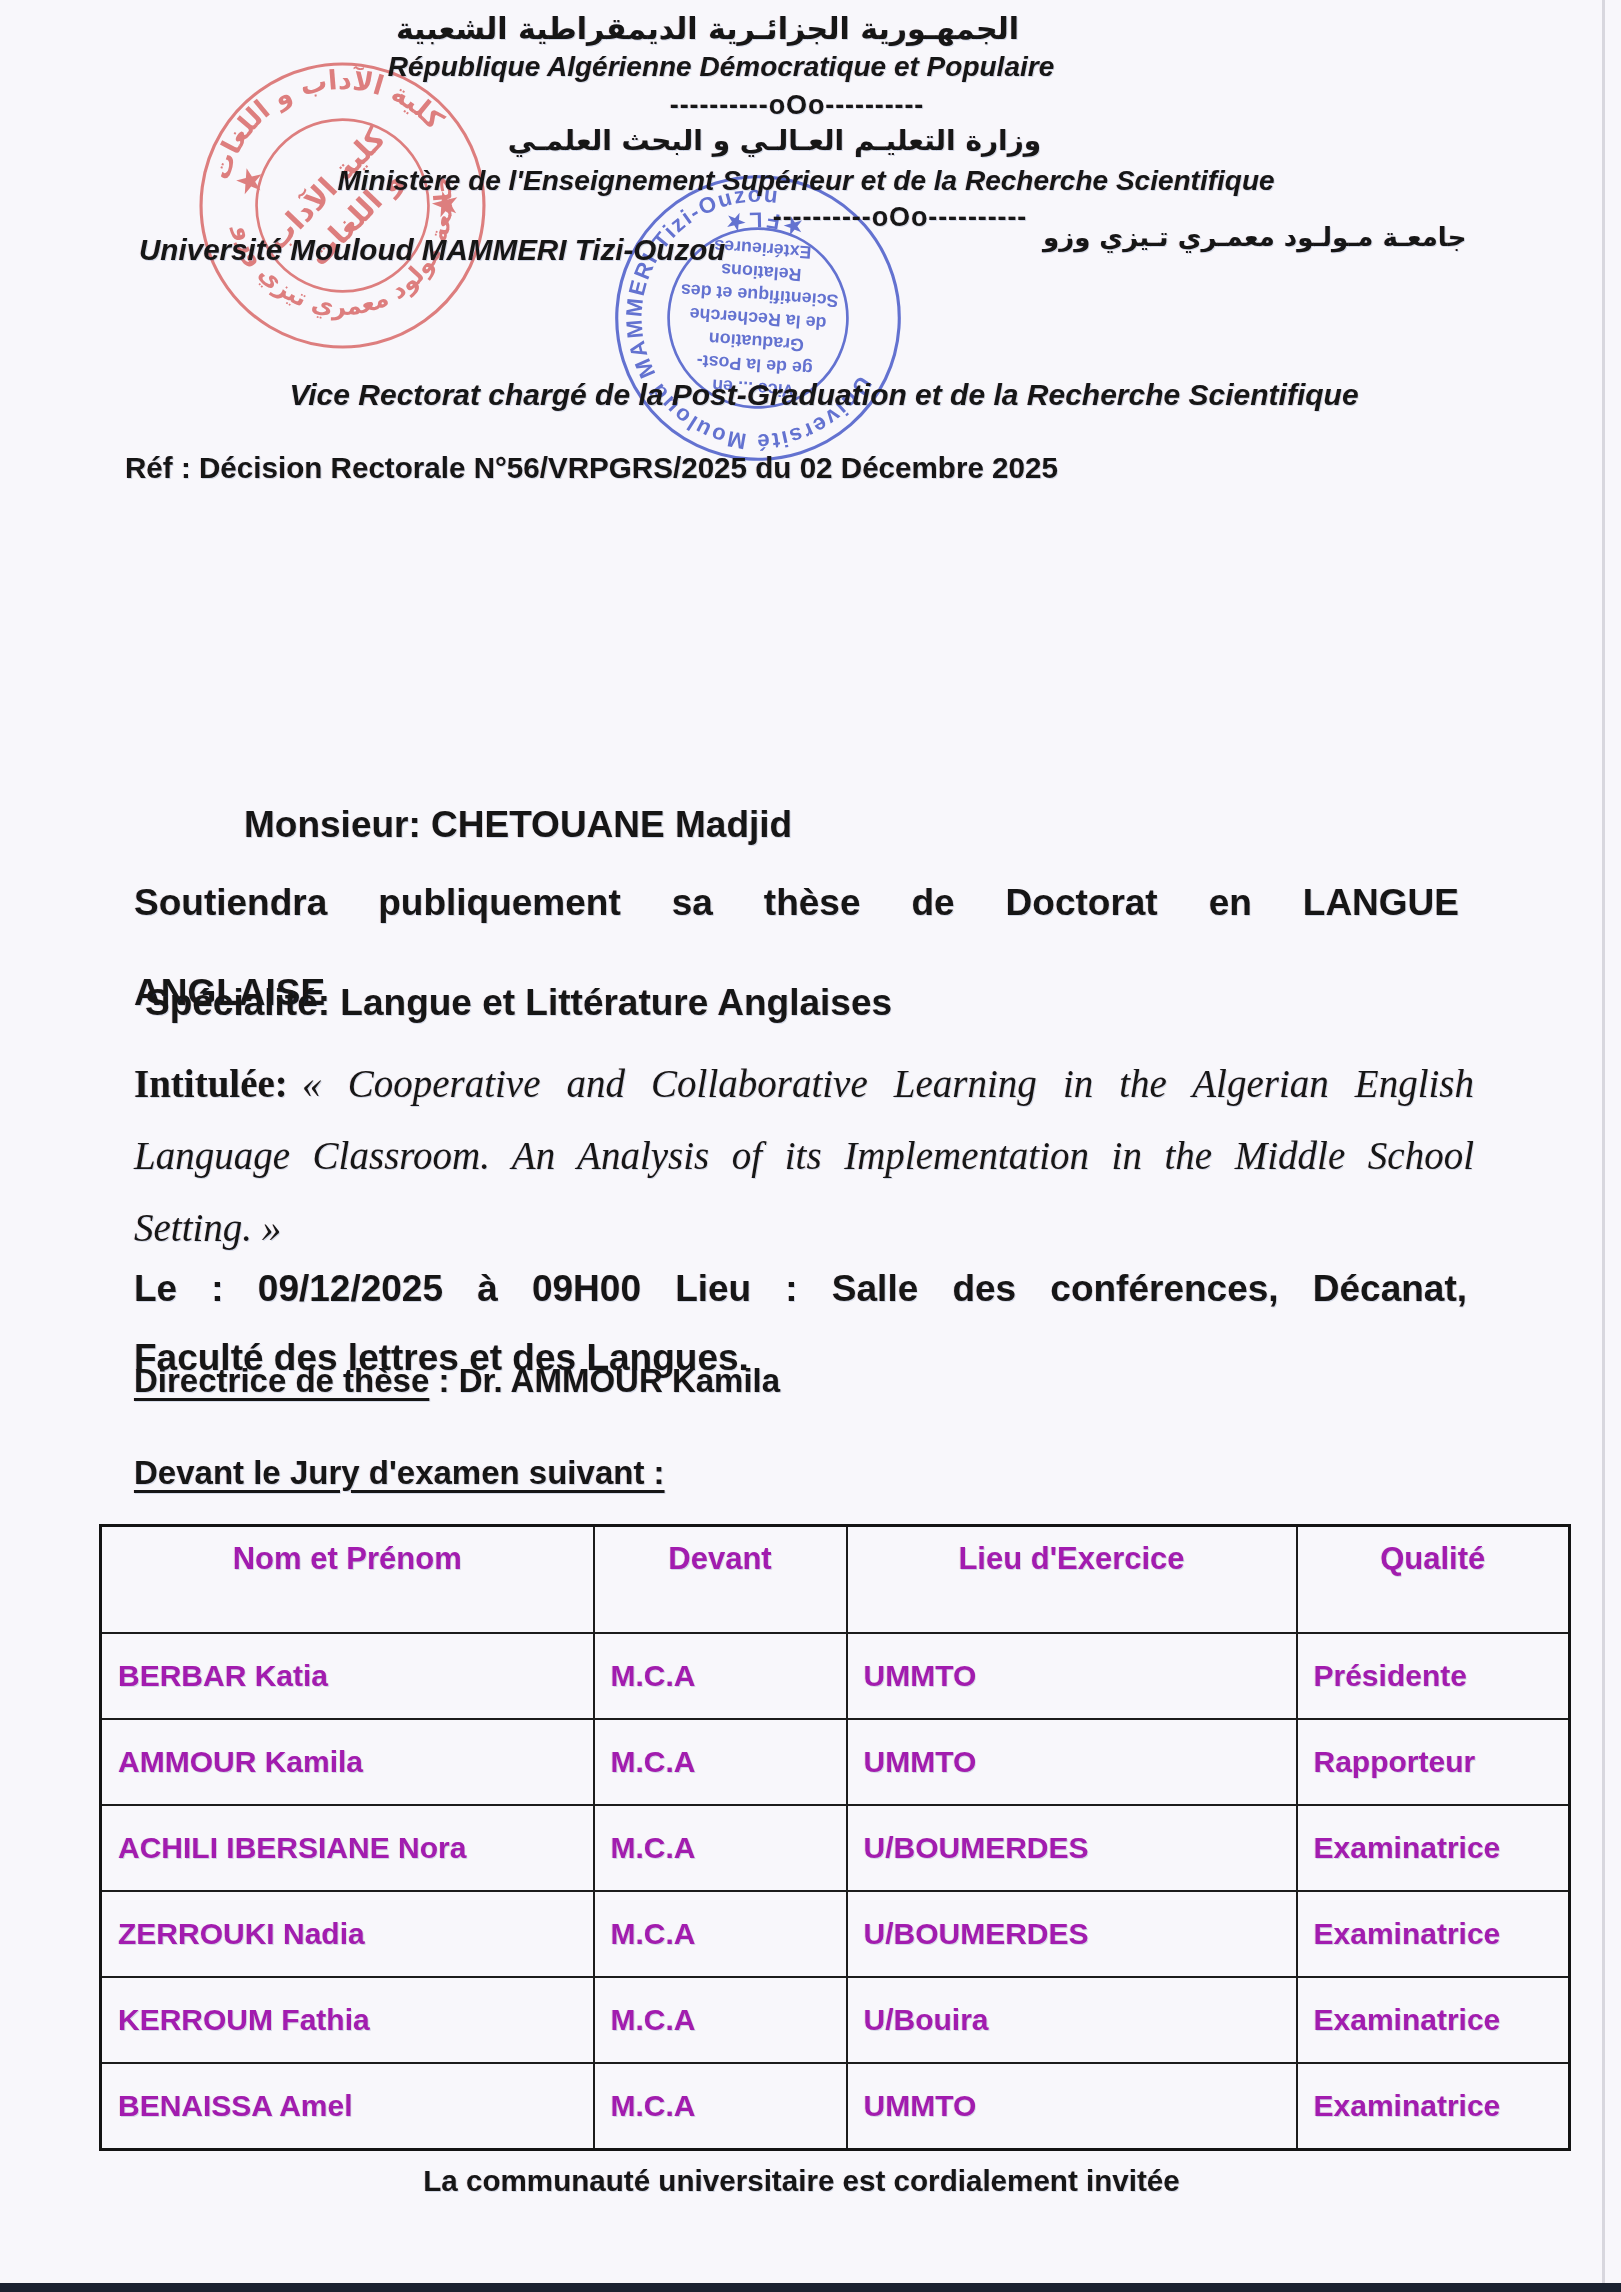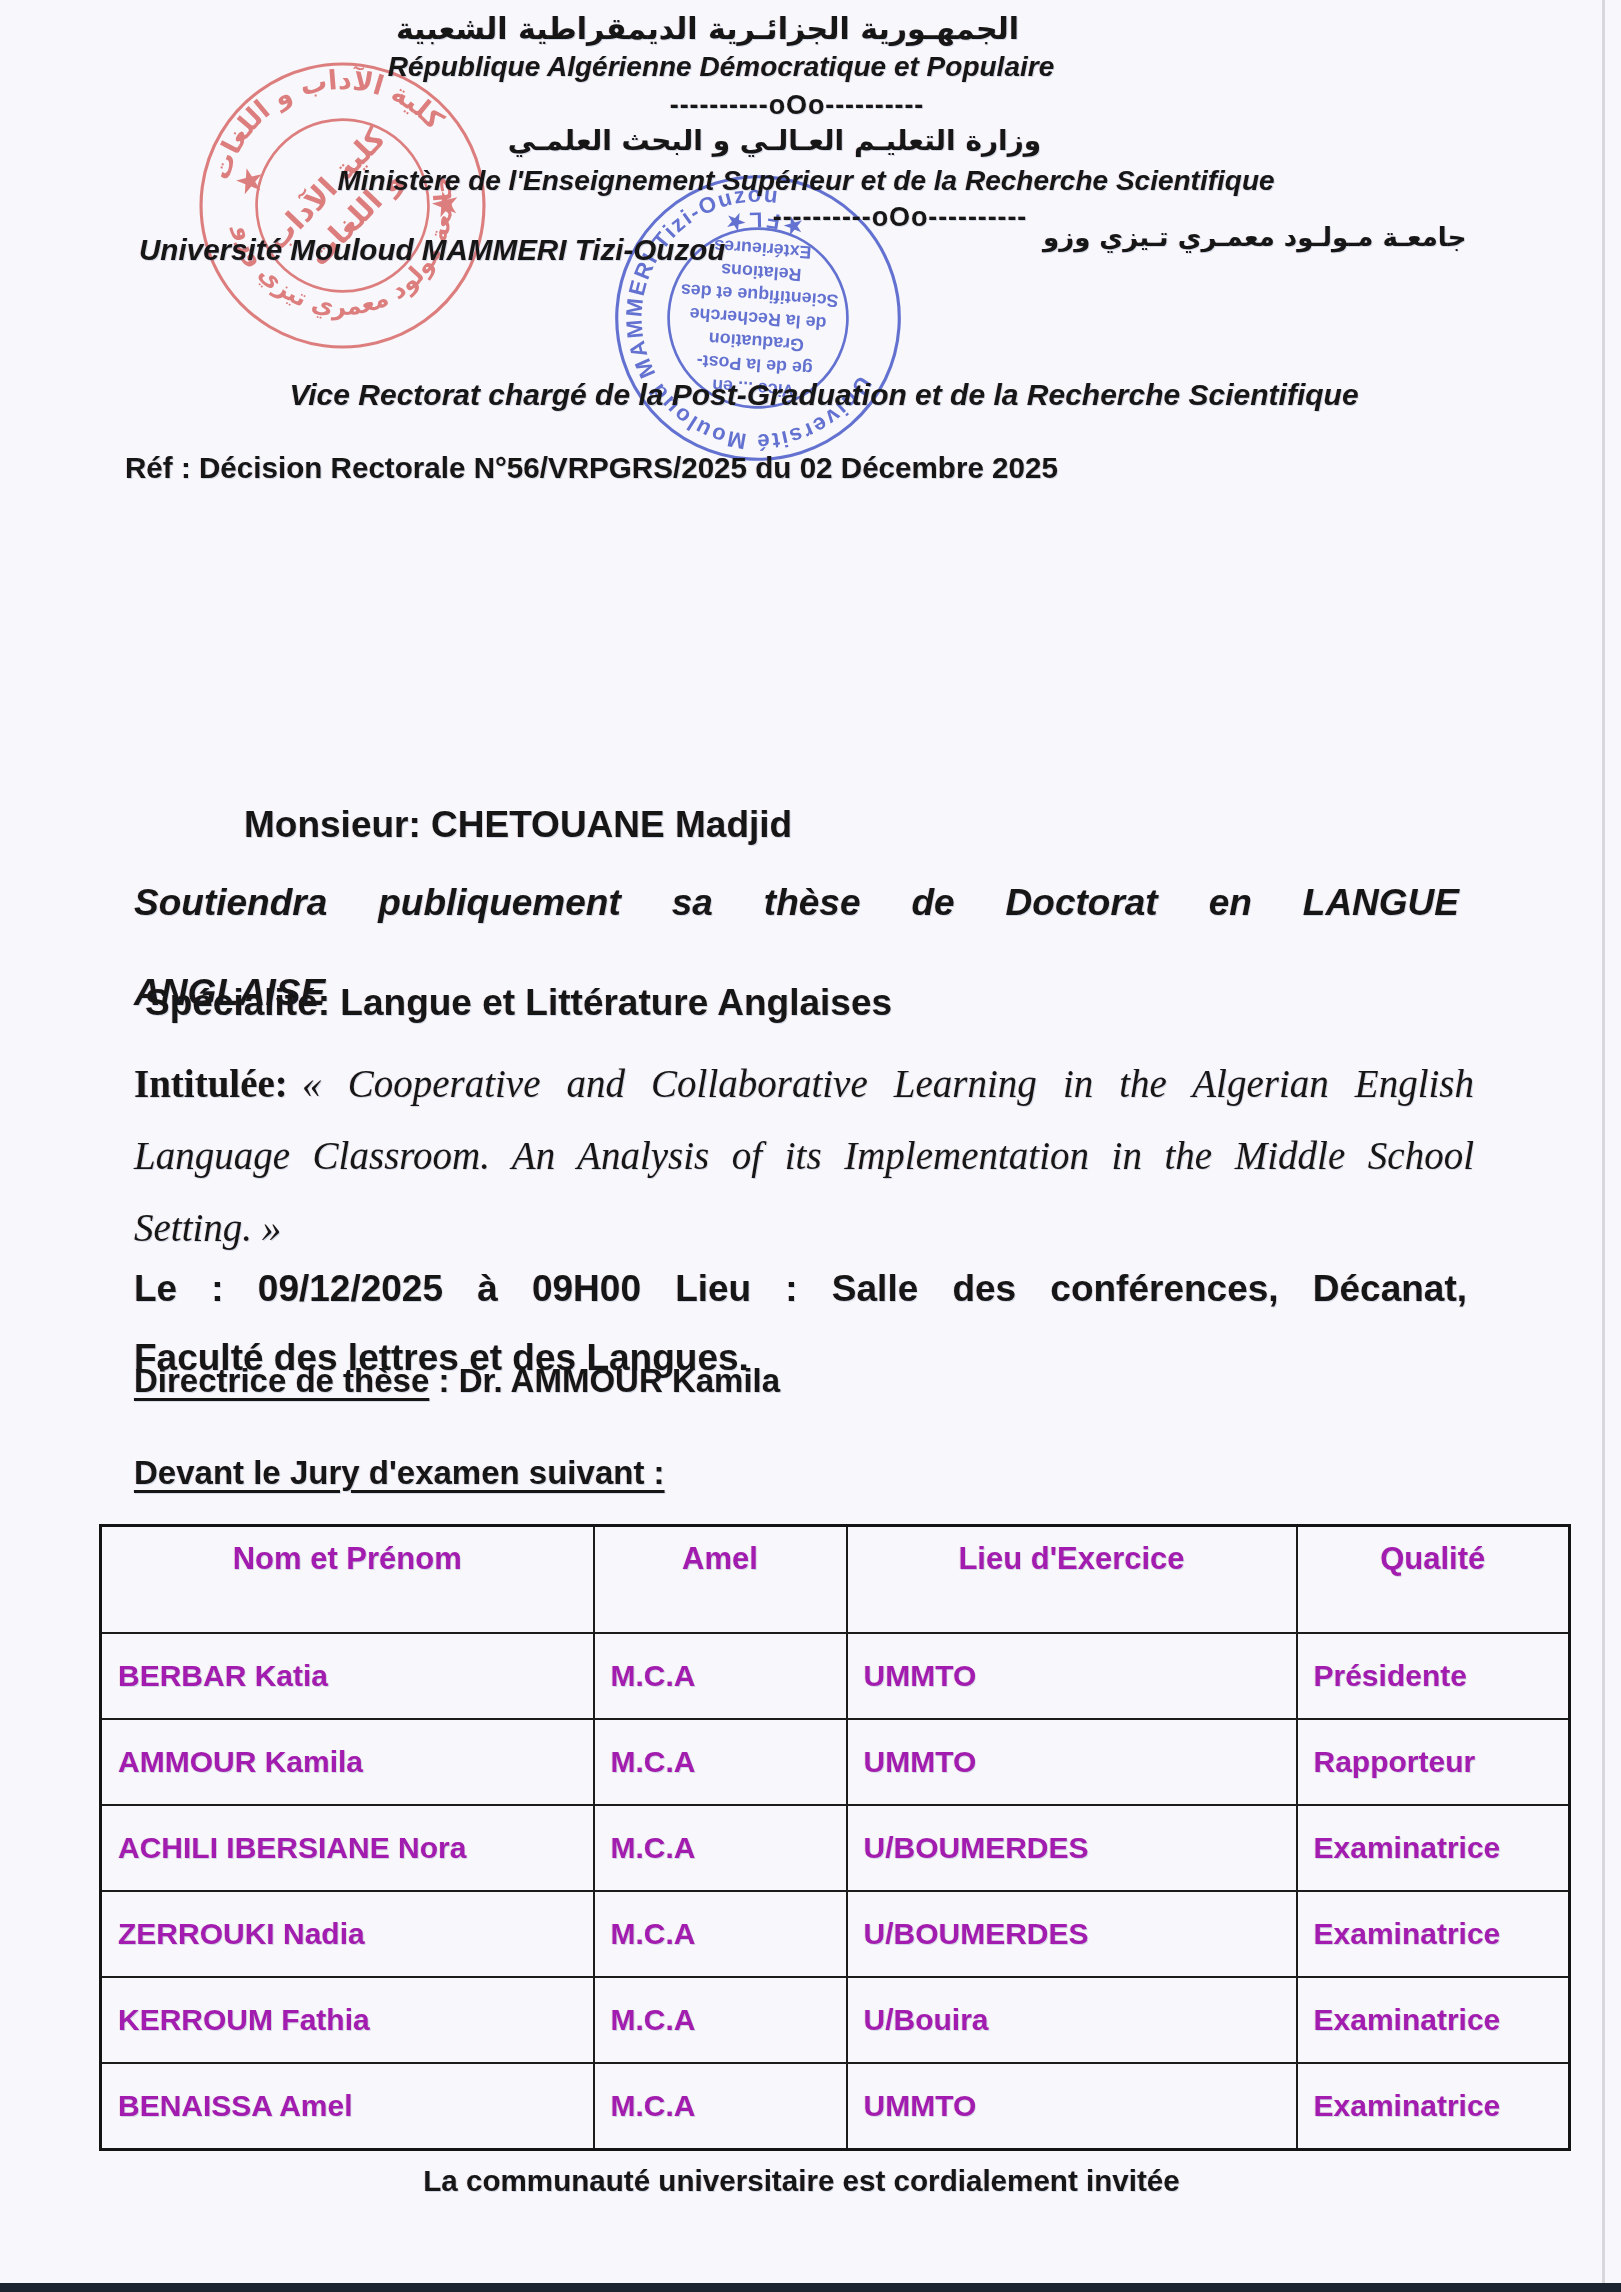--- a/index.html
+++ b/index.html
@@ -107,21 +107,21 @@
   <div class="abs ar b ink c" style="left:0; top:124px; width:1549px; font-size:28px;">وزارة التعليـم العـالـي و البحث العلمـي</div>
   <div class="abs b ink c" style="left:179px; top:202px; width:1442px; font-size:27px; letter-spacing:0.9px;">----------oOo----------</div>
   <div class="abs b i ink" style="left:139px; top:233px; font-size:29.6px;">Université Mouloud MAMMERI Tizi-Ouzou</div>
   <div class="abs ar b ink" style="left:1043px; top:222px; width:385px; font-size:26px; text-align:right;">جامعـة مـولـود معمـري تـيزي وزو</div>
   <div class="abs b i ink c" style="left:0; top:378px; width:1648px; font-size:30px;">Vice Rectorat chargé de la Post-Graduation et de la Recherche Scientifique</div>
   <div class="abs b ink" style="left:125px; top:451px; font-size:29.6px;">Réf : Décision Rectorale N°56/VRPGRS/2025 du 02 Décembre 2025</div>
 
 
   <div class="abs b ink" style="left:244px; top:804px; font-size:37px;">Monsieur: CHETOUANE Madjid</div>
 
-  <div class="blk b ink" style="left:134px; top:858px; width:1325px; font-size:37px; line-height:90px;font-style:italic;">
+  <div class="blk b ink" style="left:134px; top:858px; width:1325px; font-size:37px; line-height:90px;">
     <div class="jline">Soutiendra publiquement sa thèse de Doctorat en LANGUE</div>
     <div>ANGLAISE</div>
   </div>
 
   <div class="abs b ink" style="left:145px; top:982px; font-size:37px;">Spécialité: Langue et Littérature Anglaises</div>
 
   <div class="blk serif ink" style="left:134px; top:1048px; width:1340px; font-size:39px; line-height:72px;">
     <div class="jline">
       <span class="b" style="margin-right:14.3px;">Intitulée:</span><span class="i">« Cooperative and Collaborative Learning in the Algerian English</span>
     </div>
@@ -143,21 +143,21 @@
   <table class="jury">
     <colgroup>
         <col style="width:493px">
         <col style="width:253px">
         <col style="width:450px">
         <col style="width:273px">
       </colgroup>
     <thead>
       <tr>
         <th class="ink">Nom et Prénom</th>
-        <th class="ink">Amel</th>
+        <th class="ink">Devant</th>
         <th class="ink">Lieu d'Exercice</th>
         <th class="ink">Qualité</th>
       </tr>
     </thead>
     <tbody>
       <tr>
         <td class="ink">BERBAR Katia</td>
         <td class="ink">M.C.A</td>
         <td class="ink">UMMTO</td>
         <td class="ink">Présidente</td>

